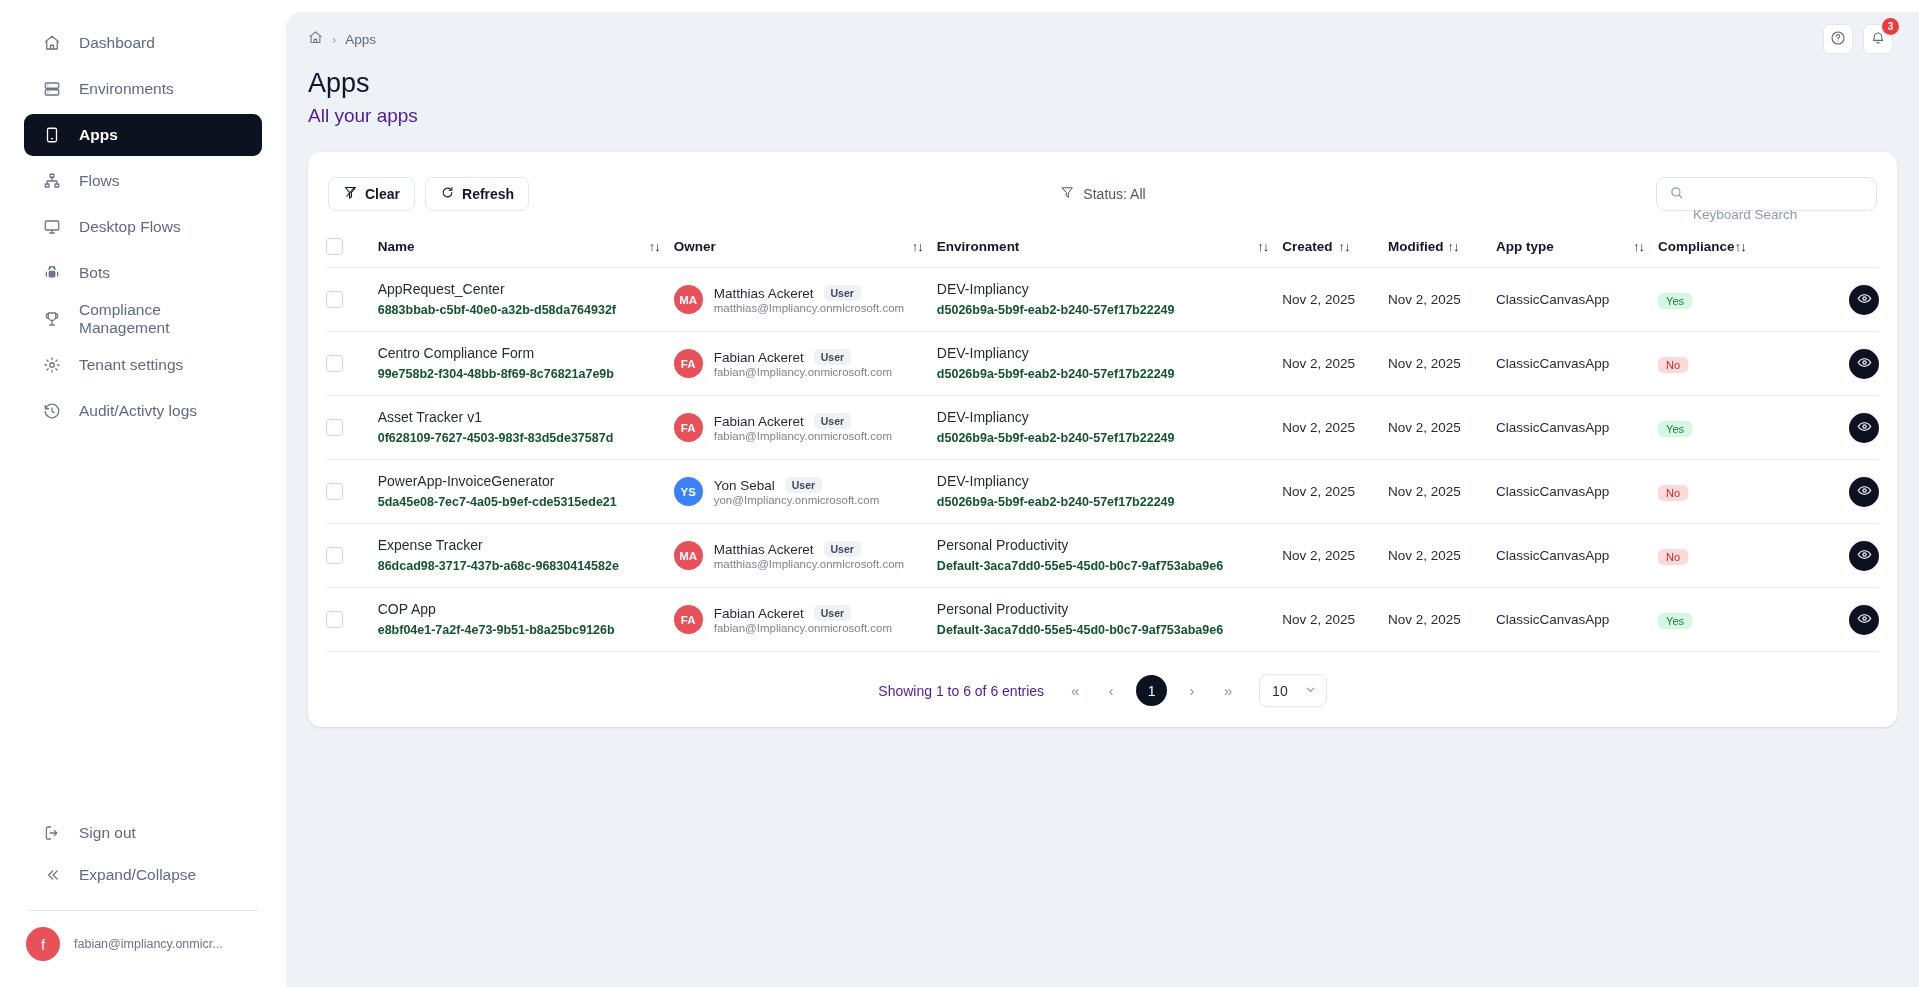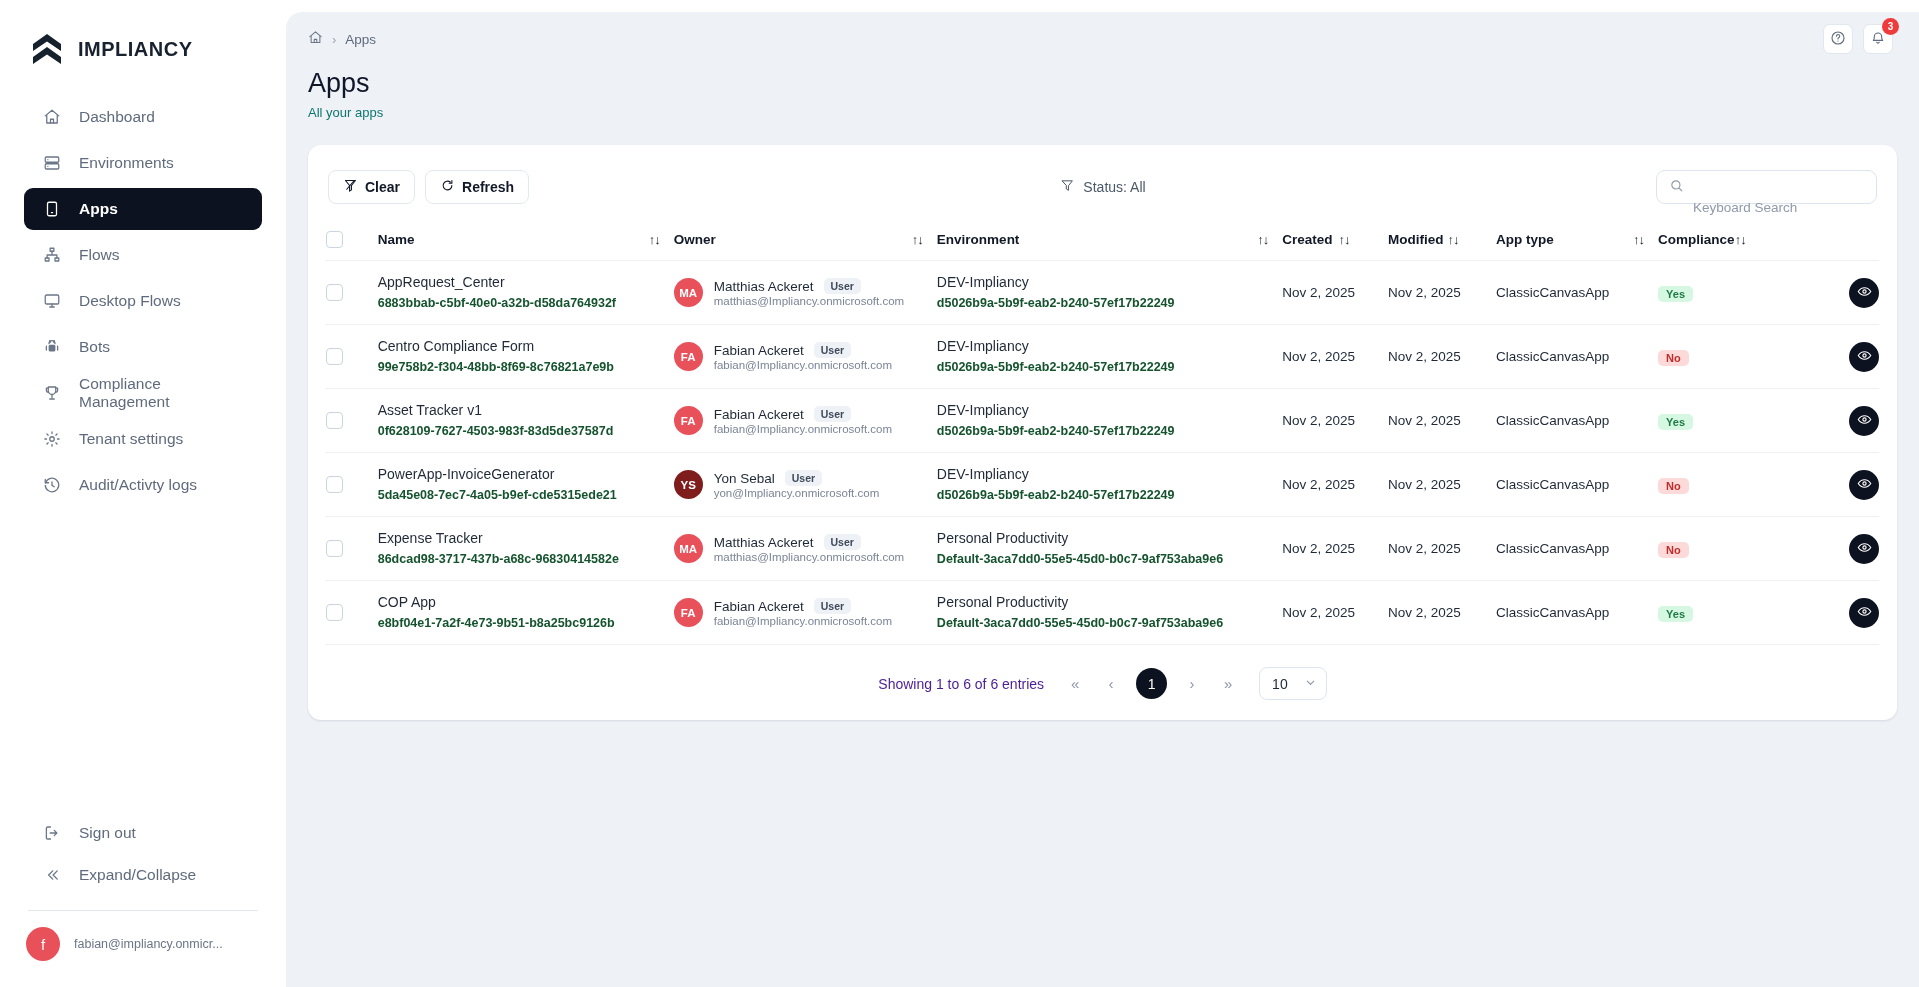--- a/index.html
+++ b/index.html
@@ -103,21 +103,21 @@
   .badge-count {
     position: absolute; top: -7px; right: -7px;
     min-width: 17px; height: 17px; border-radius: 50%;
     background: #ef3b3b; color: #fff; font-size: 10px; font-weight: bold;
     display: flex; align-items: center; justify-content: center;
     padding: 0 4px;
   }
 
   .page-head { padding: 2px 0 0 22px; }
   .page-title { font-size: 27px; color: #0f172a; font-weight: normal; line-height: 1.15; }
-  .page-sub { font-size: 13px; color: #0f766e; margin-top: 6px; }
+  .page-sub { font-size: 19px; color: #4c1d95; margin-top: 6px; }
 
   
   .card {
     margin: 25px 22px 0 22px;
     background: #ffffff;
     border-radius: 13px;
     box-shadow: 0 1px 3px rgba(16,24,40,.07), 0 1px 2px rgba(16,24,40,.04);
     padding: 22px 18px 20px 18px;
   }
 
@@ -201,21 +201,21 @@
   .pill-user {
     font-size: 10.5px; font-weight: bold; color: #3f4a5a;
     background: #eef1f6; border-radius: 5px; padding: 2px 7px;
   }
   .owner-mail { font-size: 11.5px; color: #7a8596; margin-top: 1px; white-space: nowrap; }
 
   .date-cell { font-size: 13.5px; color: #1f2937; }
   .type-cell { font-size: 13.5px; color: #1f2937; }
 
   .comp {
-    display: inline-block; font-size: 11px; font-weight: bold;
+    display: inline-block; font-size: 11px; font-weight: normal;
     border-radius: 5px; padding: 2px 8px;
   }
   .comp.yes { background: #d6f7e2; color: #1e7a45; }
   .comp.no  { background: #fcdada; color: #c02b2b; }
 
   .eye-btn {
     width: 30px; height: 30px; border-radius: 50%;
     background: #0d1220; border: none; cursor: pointer;
     display: flex; align-items: center; justify-content: center;
     margin-left: auto;
@@ -244,29 +244,20 @@
     font-size: 14px; color: #1f2937; cursor: pointer;
     margin-left: 6px;
   }
   .page-size .chev { color: #8b95a6; font-size: 11px; }
 </style>
 </head>
 <body>
 
 <aside class="sidebar">
 
-  <div class="brand">
-    <span class="brand-mark">
-      <svg viewBox="0 0 34 34" width="34" height="34" fill="#16212e">
-        <path d="M17 2 L31 12 L31 19 L17 9.5 L3 19 L3 12 Z"></path>
-        <path d="M17 15 L31 25 L31 32 L17 22.5 L3 32 L3 25 Z"></path>
-      </svg>
-    </span>
-    <span class="brand-name">IMPLIANCY</span>
-  </div>
 
   <nav class="nav">
 
     <a class="nav-item">
       <span class="ico">
         <svg width="18" height="18" viewBox="0 0 24 24" fill="none" stroke="#6b7688" stroke-width="1.7" stroke-linecap="round" stroke-linejoin="round">
             <path d="M3 10.5 12 3l9 7.5"></path>
             <path d="M5 10v10h14V10"></path>
             <path d="M10 20v-5h4v5"></path>
           </svg>
@@ -654,21 +645,21 @@
             <tr>
               <td>
                 <span class="cbx"></span>
               </td>
               <td>
                 <div class="cell-title">PowerApp-InvoiceGenerator</div>
                 <div class="cell-sub">5da45e08-7ec7-4a05-b9ef-cde5315ede21</div>
               </td>
               <td>
                 <div class="owner-cell">
-                  <span class="ava" style="background: #7f1d1d;">YS</span>
+                  <span class="ava" style="background: #3b82f6;">YS</span>
                   <div class="owner-meta">
                     <div class="owner-top">
                       <span class="owner-name">Yon Sebal</span>
                       <span class="pill-user">User</span>
                     </div>
                     <div class="owner-mail">yon@Impliancy.onmicrosoft.com</div>
                   </div>
                 </div>
               </td>
               <td>

